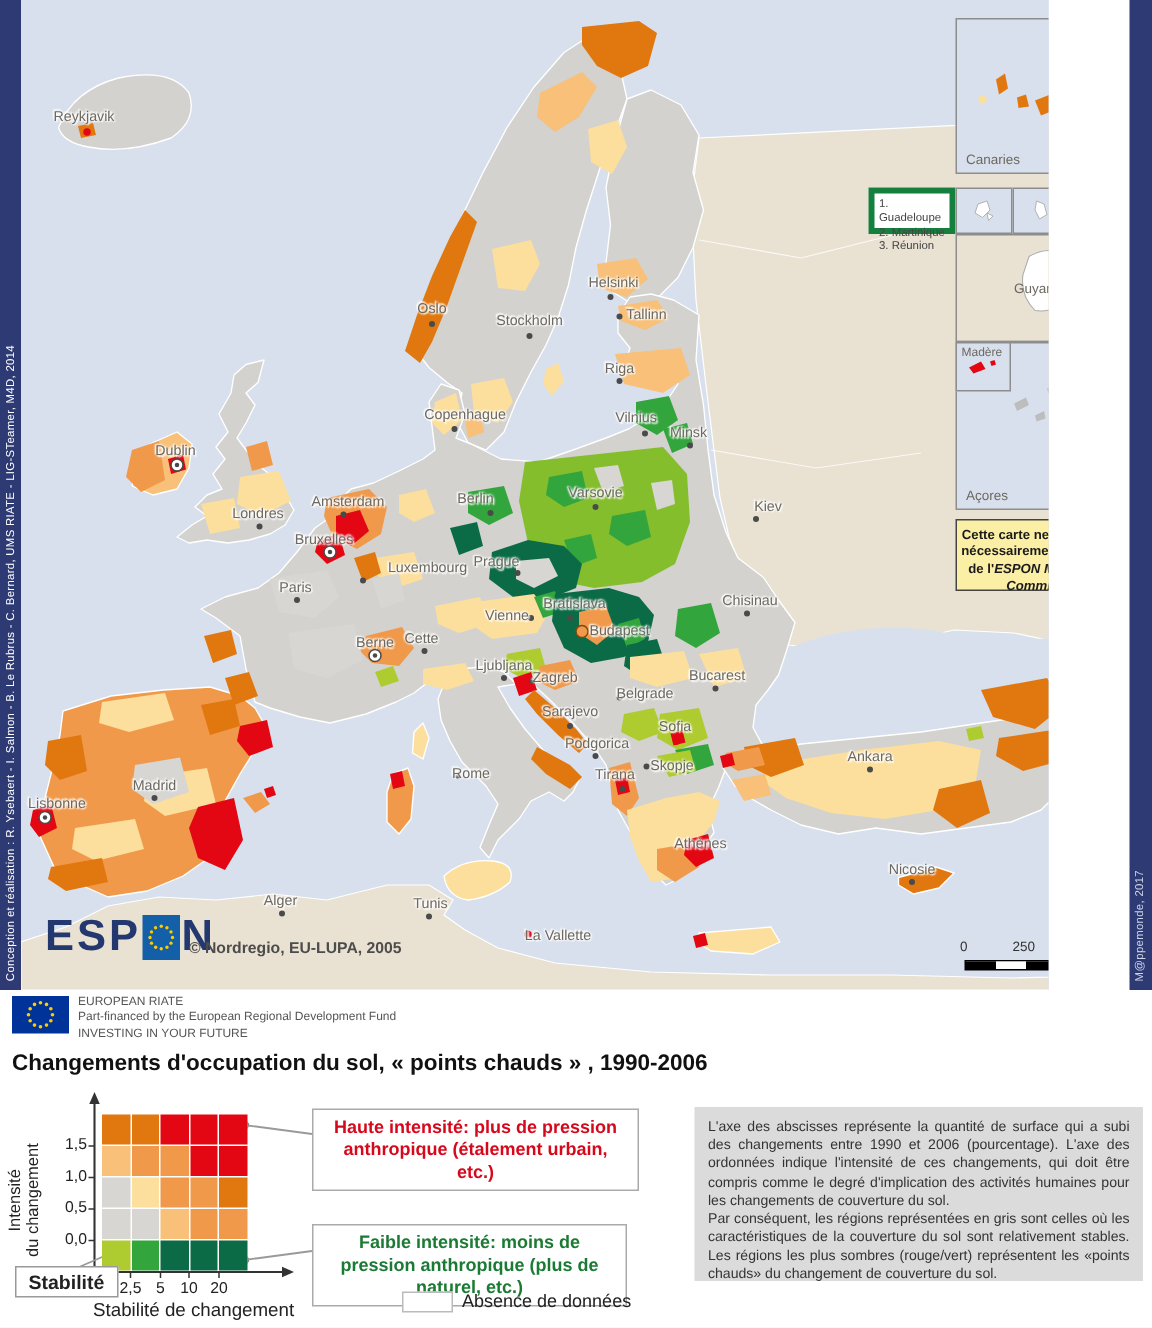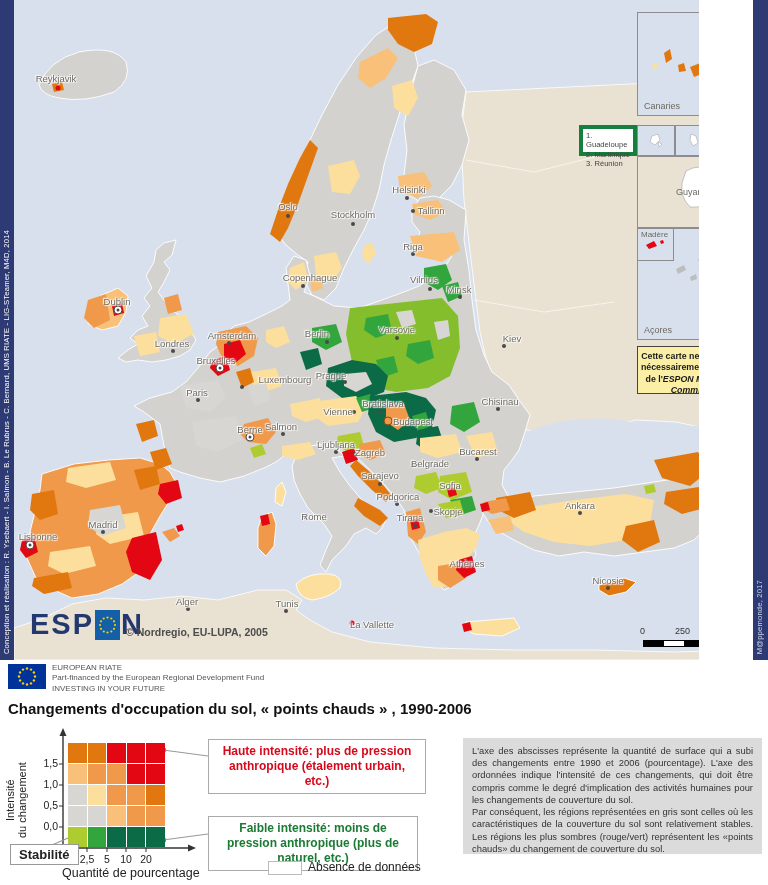--- a/index.html
+++ b/index.html
@@ -222,21 +222,21 @@
         <div class="city" style="left: 218px; top: 335px;">Amsterdam</div>
         <div class="cmark ring" style="left: 206px; top: 368px;"></div>
         <div class="city" style="left: 202px; top: 360px;">Bruxelles</div>
         <div class="cmark dot" style="left: 228px; top: 387px;"></div>
         <div class="city" style="left: 227px; top: 379px; margin-left: 44px;">Luxembourg</div>
         <div class="cmark dot" style="left: 184px; top: 400px;"></div>
         <div class="city" style="left: 183px; top: 392px;">Paris</div>
         <div class="cmark ring" style="left: 236px; top: 437px;"></div>
         <div class="city" style="left: 236px; top: 429px;">Berne</div>
         <div class="cmark dot" style="left: 269px; top: 434px;"></div>
-        <div class="city" style="left: 267px; top: 426px;">Salmon</div>
+        <div class="city" style="left: 267px; top: 426px;">Cette</div>
         <div class="cmark dot" style="left: 313px; top: 342px;"></div>
         <div class="city" style="left: 303px; top: 333px;">Berlin</div>
         <div class="cmark dot" style="left: 331px; top: 382px;"></div>
         <div class="city" style="left: 317px; top: 375px;">Prague</div>
         <div class="cmark dot" style="left: 340px; top: 412px;"></div>
         <div class="city" style="left: 324px; top: 411px;">Vienne</div>
         <div class="cmark dot" style="left: 383px; top: 338px;"></div>
         <div class="city" style="left: 383px; top: 329px;">Varsovie</div>
         <div class="cmark dot" style="left: 366px; top: 412px;"></div>
         <div class="city" style="left: 369px; top: 403px;">Bratislava</div>
@@ -469,21 +469,21 @@
         <span class="tick" style="left: 38px; top: 50px; width: 20px; text-align: right; position: absolute;">1,0</span>
         <span class="tick" style="left: 38px; top: 71px; width: 20px; text-align: right; position: absolute;">0,5</span>
         <span class="tick" style="left: 38px; top: 92px; width: 20px; text-align: right; position: absolute;">0,0</span>
       </div>
     <div id="xticks">
         <span class="tick" style="left: 77px; top: 125px; width: 20px; text-align: center; position: absolute;">2,5</span>
         <span class="tick" style="left: 97px; top: 125px; width: 20px; text-align: center; position: absolute;">5</span>
         <span class="tick" style="left: 116px; top: 125px; width: 20px; text-align: center; position: absolute;">10</span>
         <span class="tick" style="left: 136px; top: 125px; width: 20px; text-align: center; position: absolute;">20</span>
       </div>
-    <div class="xaxis-label">Quantité de pourcentage</div>
+    <div class="xaxis-label">Stabilité de changement</div>
     <div class="stab">Stabilité</div>
     <div class="callout high">Haute intensité: plus de pression anthropique (étalement urbain, etc.)</div>
     <div class="callout low">Faible intensité: moins de pression anthropique (plus de naturel, etc.)</div>
     <div class="nodata-sw"></div>
     <div class="nodata-lab">Absence de données</div>
     <div class="explain" id="explain">
         <p>L'axe des abscisses représente la quantité de surface qui a subi des changements entre 1990 et 2006 (pourcentage). L'axe des ordonnées indique l'intensité de ces changements, qui doit être compris comme le degré d'implication des activités humaines pour les changements de couverture du sol.</p>
         <p>Par conséquent, les régions représentées en gris sont celles où les caractéristiques de la couverture du sol sont relativement stables. Les régions les plus sombres (rouge/vert) représentent les «points chauds» du changement de couverture du sol.</p>
       </div>
   </div>

